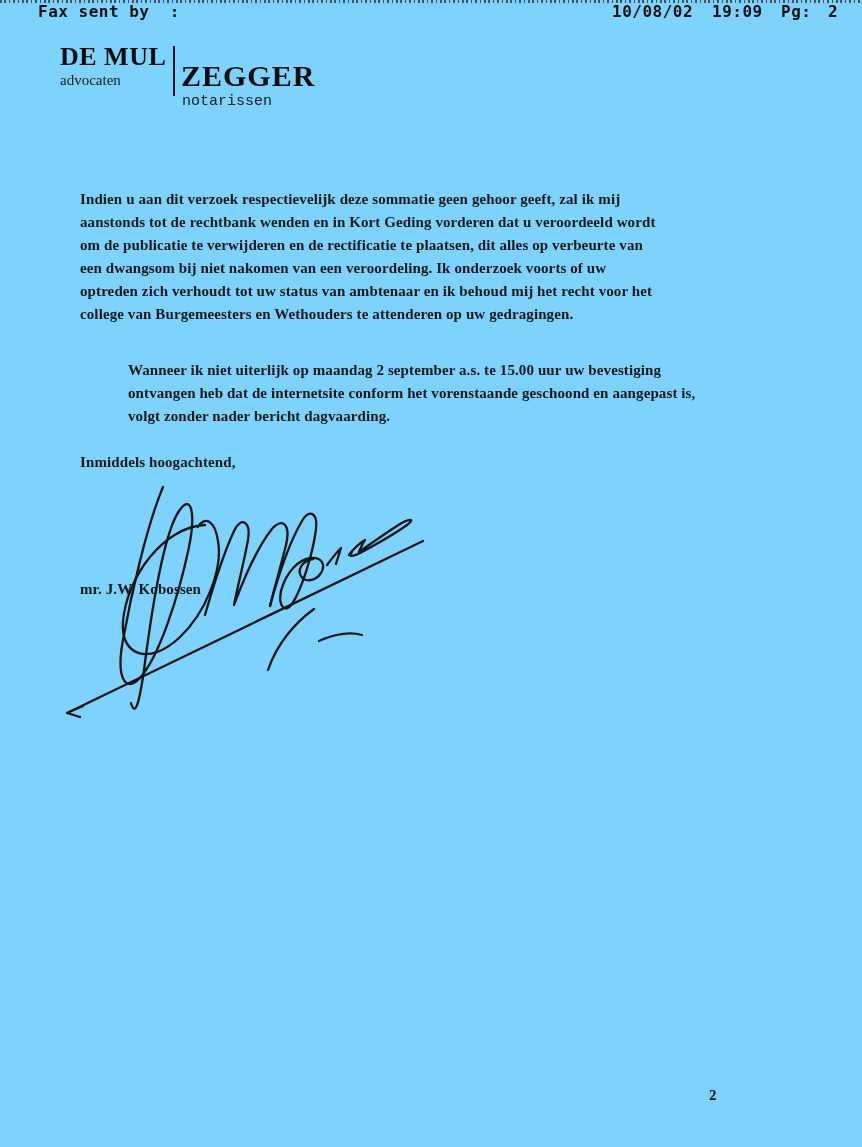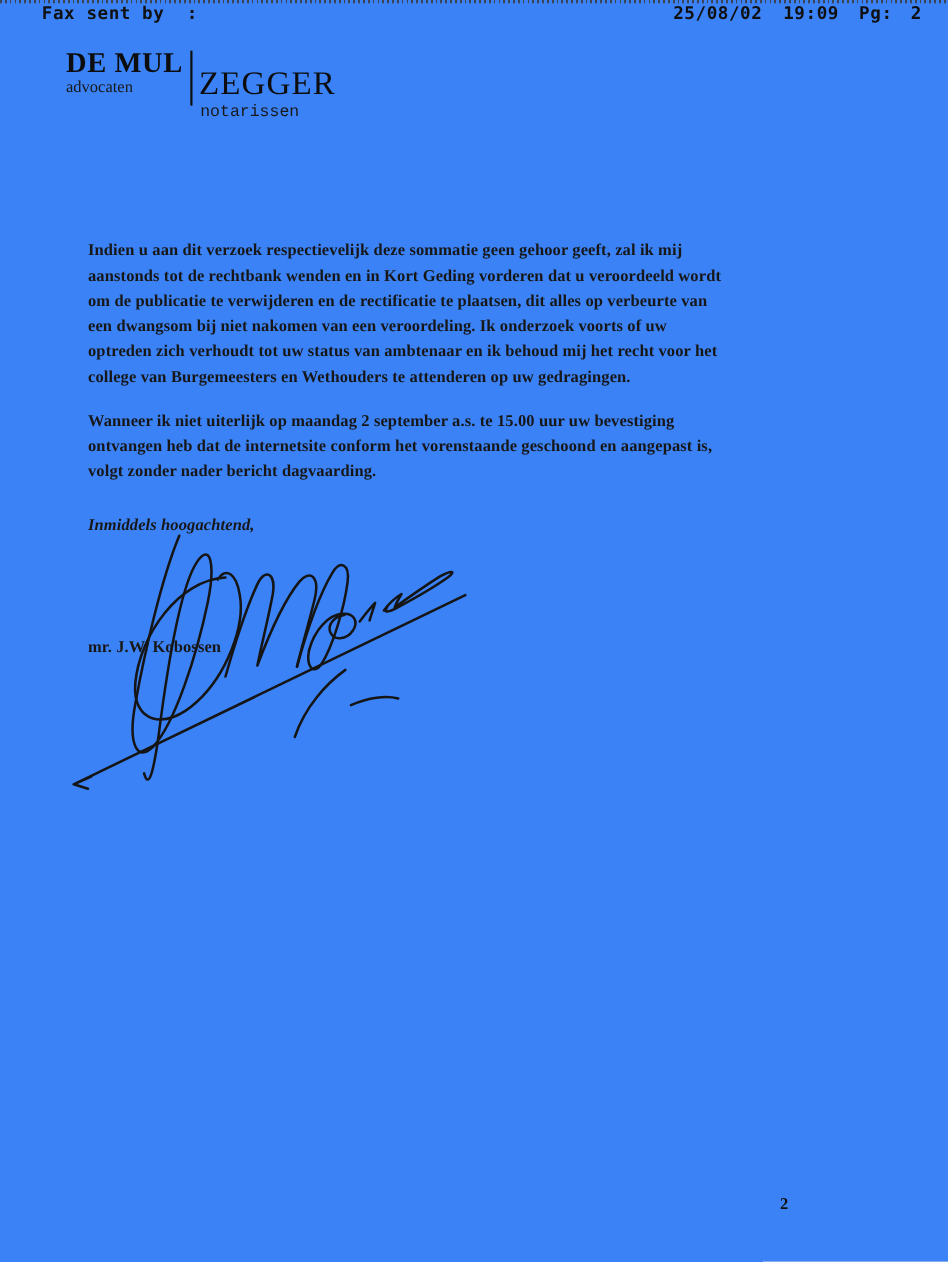--- a/index.html
+++ b/index.html
@@ -1,19 +1,19 @@
 <!DOCTYPE html>
 <html><head>
 <meta charset="utf-8">
 <style>
   html,body{margin:0;padding:0;background:#e8e8e8;}
   .page{
     position:relative;
     width:862px;height:1147px;
-    background:#3b82f6;
+    background:#7dd3fc;
     overflow:hidden;
     font-family:"Liberation Serif", serif;
     color:#141414;
   }
   
   .fax-topline{
     position:absolute;left:0;top:0;width:862px;height:3px;
     background:repeating-linear-gradient(to right,#3a3a3a 0 1.6px,transparent 1.6px 4.4px);
     opacity:.85;
   }
@@ -38,39 +38,39 @@
   }
   .lh-demul-sub{
     position:absolute;left:60px;top:72px;width:108px;
     font-size:15px;line-height:16px;color:#191919;
   }
   .lh-bar{
     position:absolute;left:173px;top:46px;width:2px;height:50px;background:#101010;
   }
   .lh-zegger{
     position:absolute;left:181px;top:61px;
-    font-weight:normal;font-size:30px;line-height:30px;
+    font-weight:bold;font-size:30px;line-height:30px;
     letter-spacing:1px;color:#0d0d0d;white-space:pre;
   }
   .lh-zegger-sub{
     position:absolute;left:182px;top:94px;
     font-size:15px;line-height:16px;color:#191919;font-family:Liberation Mono, monospace;
   }
 
   
   .para{
     position:absolute;left:80px;
     font-weight:bold;font-size:15px;line-height:23px;
     letter-spacing:.1px;
     white-space:pre;       
     color:#171717;
   }
-  .para-1{top:217px;}
-  .para-2{top:372px;}
-  .closing{top:467px;font-style:italic;}
+  .para-1{top:188px;}
+  .para-2{top:359px;margin-left:48px;}
+  .closing{top:451px;}
   .signer{top:578px;}
 
   .signature{
     position:absolute;left:55px;top:465px;width:440px;height:265px;
   }
   .signature path{
     fill:none;stroke:#151515;stroke-width:2.3;
     stroke-linecap:round;stroke-linejoin:round;
   }
 
@@ -81,21 +81,21 @@
 </style>
 </head>
 <body>
 
 <div class="page">
 
   <div class="fax-topline"></div>
 
   <div class="fax-header">
     <span class="fh-sentby">Fax sent by  :</span>
-    <span class="fh-date">25/08/02</span>
+    <span class="fh-date">10/08/02</span>
     <span class="fh-time">19:09</span>
     <span class="fh-pglabel">Pg:</span>
     <span class="fh-pgvalue">2</span>
   </div>
 
   <div>
     <div class="lh-demul">DE MUL</div>
     <div class="lh-demul-sub">advocaten</div>
     <div class="lh-bar"></div>
     <div class="lh-zegger">ZEGGER</div>

